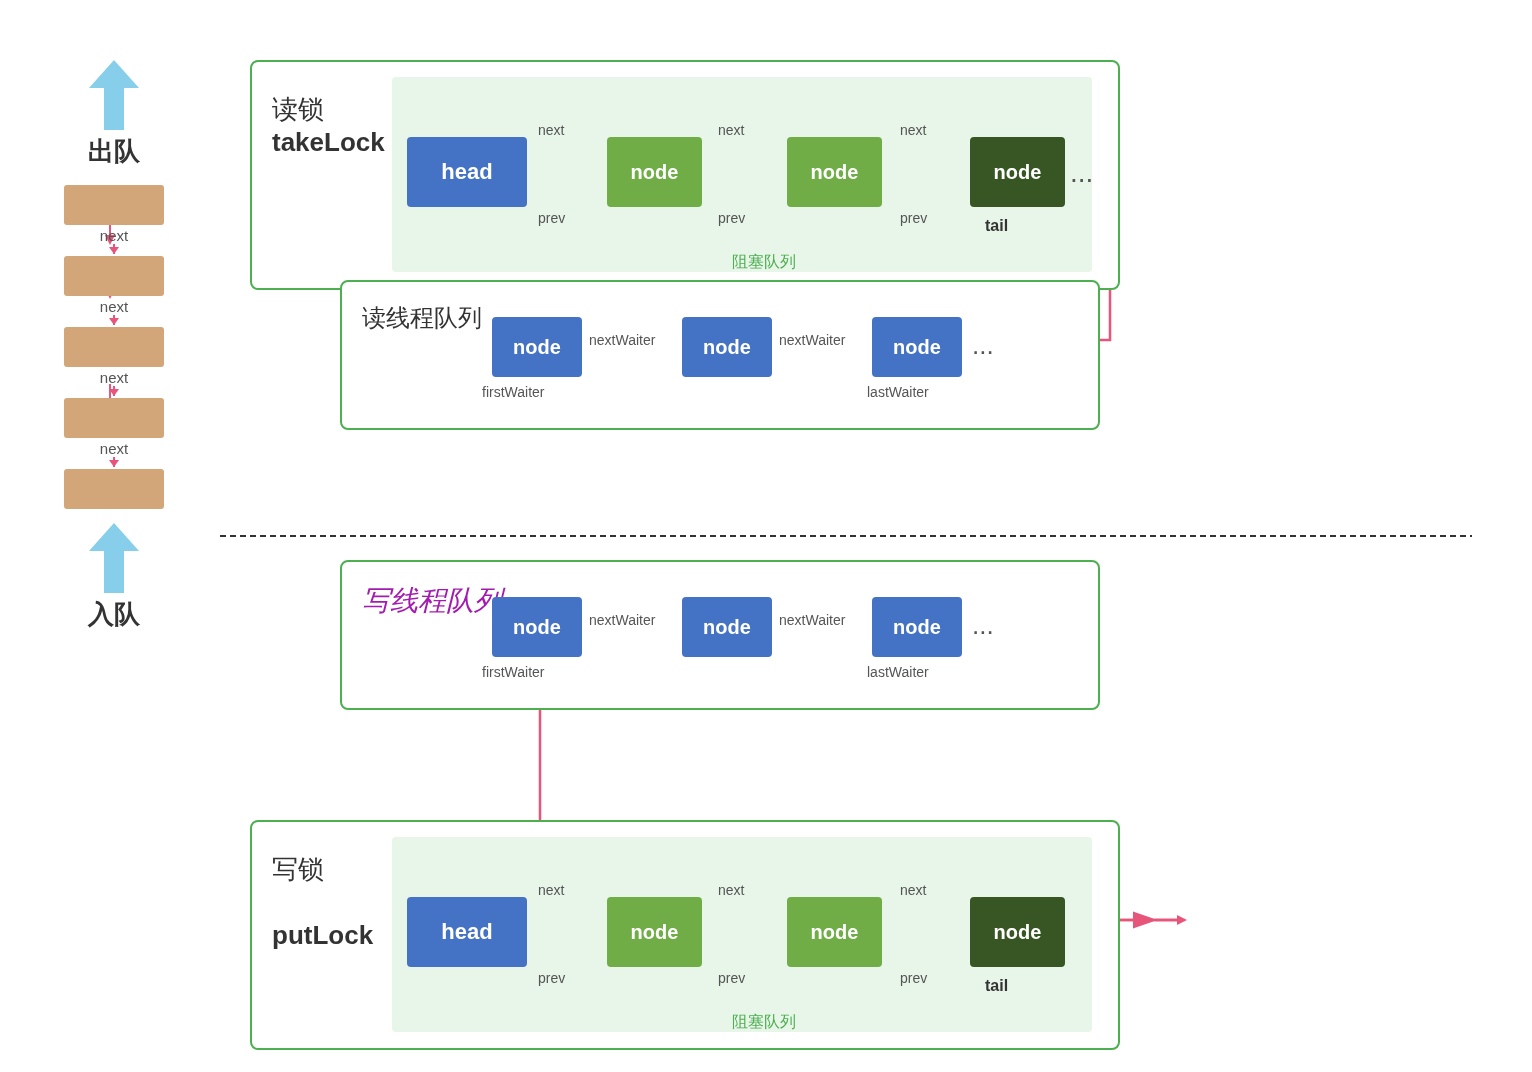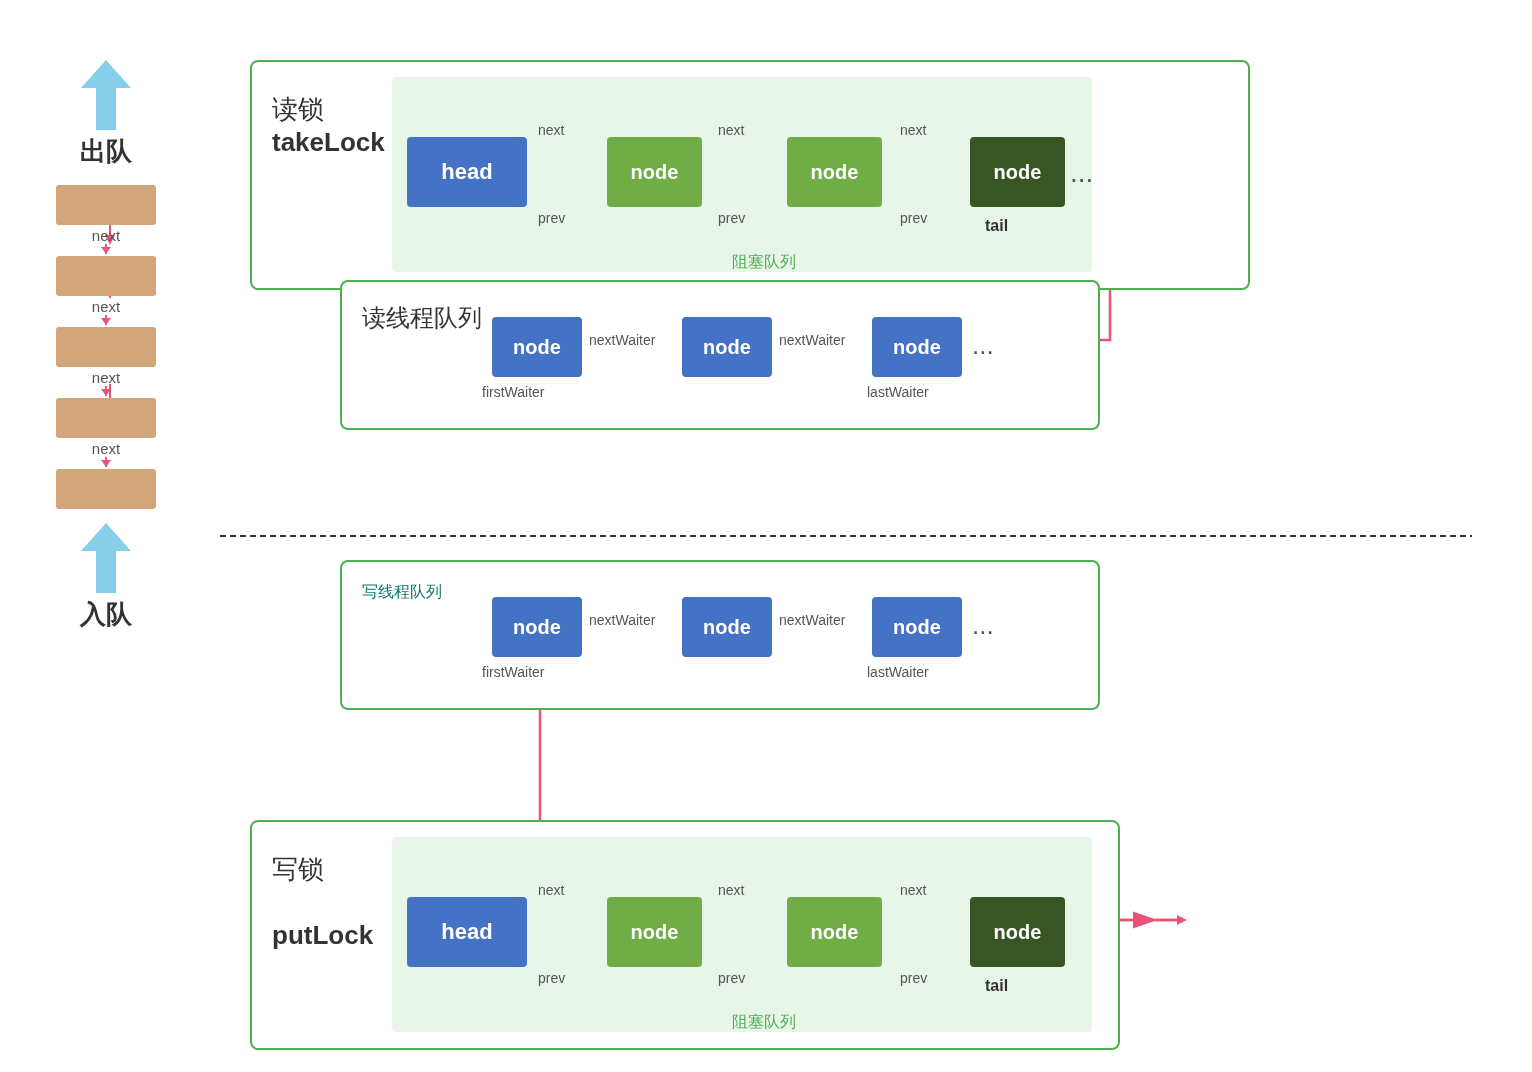--- a/index.html
+++ b/index.html
@@ -14,21 +14,21 @@
 
     .diagram-container {
       position: relative;
       width: 1532px;
       height: 1072px;
     }
 
     
     .left-queue {
       position: absolute;
-      left: 56px;
+      left: 64px;
       top: 60px;
       display: flex;
       flex-direction: column;
       align-items: center;
       text-align: center;
     }
 
     
     .arrows-svg {
       position: absolute;
@@ -159,21 +159,21 @@
     <div style="display:flex;flex-direction:column;align-items:center;margin-top:14px;">
       <div style="width:50px;height:70px;">
         <svg width="50" height="70" viewBox="0 0 50 70">
           <polygon points="25,0 50,28 35,28 35,70 15,70 15,28 0,28" fill="#87CEEB"></polygon>
         </svg>
       </div>
       <span style="font-size:26px;font-weight:bold;color:#333;margin-top:4px;">入队</span>
     </div>
   </div>
 
-  <div style="position:absolute;left:250px;top:60px;width:1000px;height:230px;border:2px solid #4CAF50;border-radius:8px;background:#fff;">
+  <div style="position:absolute;left:250px;top:60px;width:870px;height:230px;border:2px solid #4CAF50;border-radius:8px;background:#fff;">
 
     <div style="position:absolute;left:140px;top:15px;width:700px;height:195px;background:#E8F5E9;border-radius:4px;"></div>
 
     <div style="position:absolute;left:20px;top:30px;">
       <div style="font-size:26px;color:#333;">读锁</div>
       <div style="font-size:26px;font-weight:bold;color:#333;">takeLock</div>
     </div>
 
     <div style="position:absolute;left:155px;top:75px;width:120px;height:70px;background:#4472C4;border-radius:4px;display:flex;align-items:center;justify-content:center;">
       <span style="color:#fff;font-size:22px;font-weight:bold;">head</span>
@@ -227,21 +227,21 @@
       <span style="color:#fff;font-size:20px;font-weight:bold;">node</span>
     </div>
 
     <div style="position:absolute;left:525px;top:102px;font-size:14px;color:#555;">lastWaiter</div>
 
     <div style="position:absolute;left:630px;top:48px;font-size:26px;color:#555;">...</div>
   </div>
 
   <div style="position:absolute;left:340px;top:560px;width:760px;height:150px;border:2px solid #4CAF50;border-radius:8px;background:#fff;">
 
-    <div style="position:absolute;left:20px;top:20px;font-size:16px;color:#0f766e;">写线程队列</div>
+    <div style="position:absolute;left:20px;top:20px;font-size:28px;color:#a21caf;font-style:italic;">写线程队列</div>
 
     <div style="position:absolute;left:150px;top:35px;width:90px;height:60px;background:#4472C4;border-radius:4px;display:flex;align-items:center;justify-content:center;">
       <span style="color:#fff;font-size:20px;font-weight:bold;">node</span>
     </div>
     <div style="position:absolute;left:140px;top:102px;font-size:14px;color:#555;">firstWaiter</div>
 
     <div style="position:absolute;left:247px;top:50px;font-size:14px;color:#555;">nextWaiter</div>
 
     <div style="position:absolute;left:340px;top:35px;width:90px;height:60px;background:#4472C4;border-radius:4px;display:flex;align-items:center;justify-content:center;">
       <span style="color:#fff;font-size:20px;font-weight:bold;">node</span>

